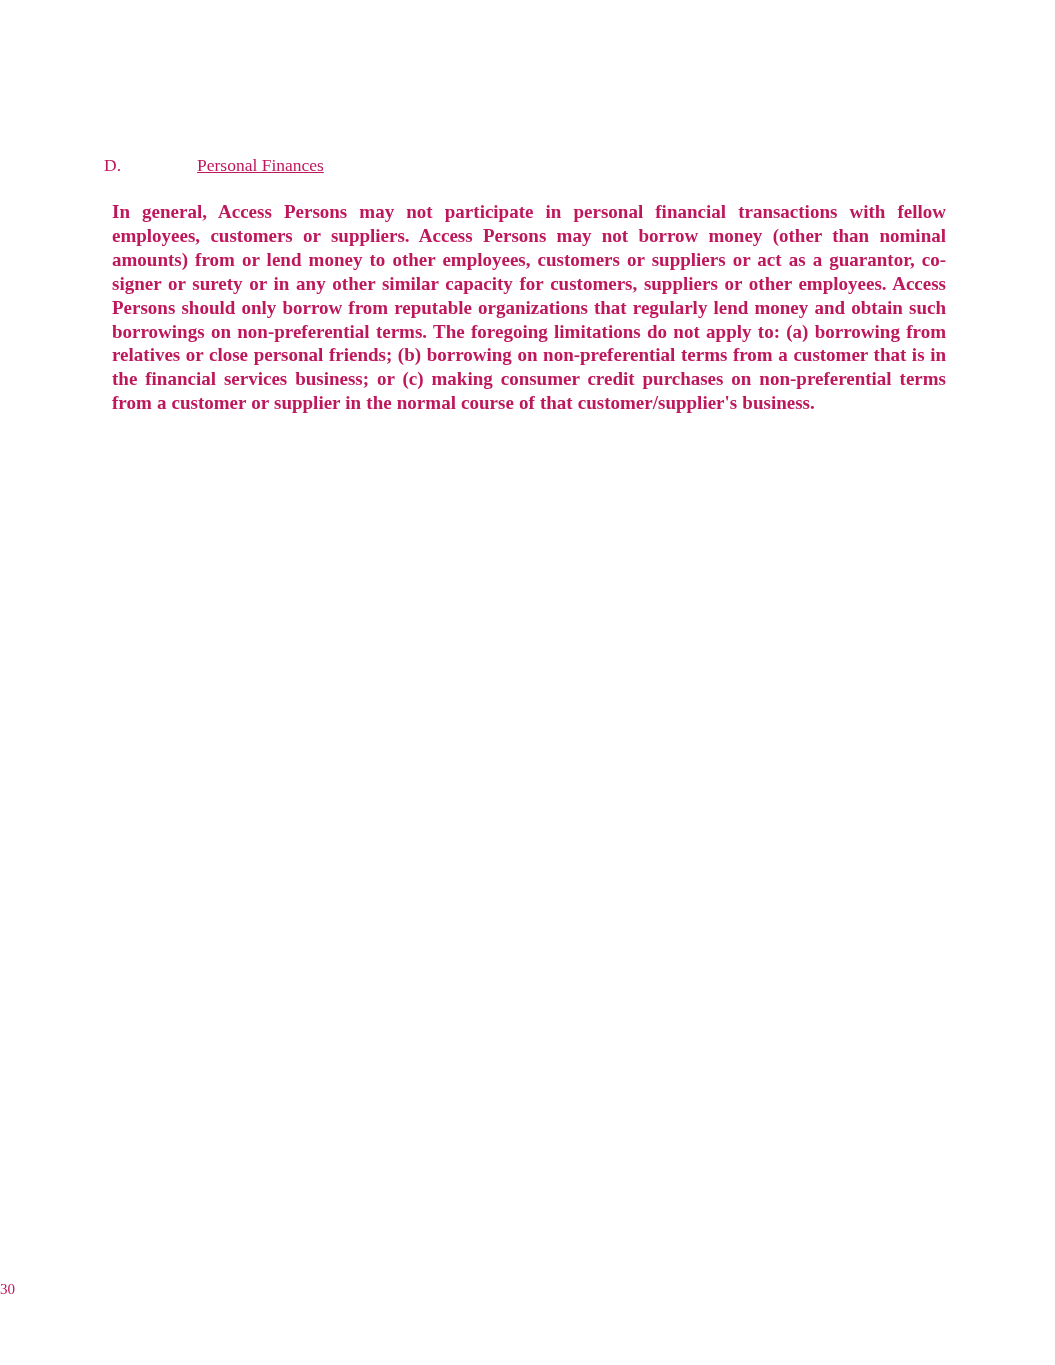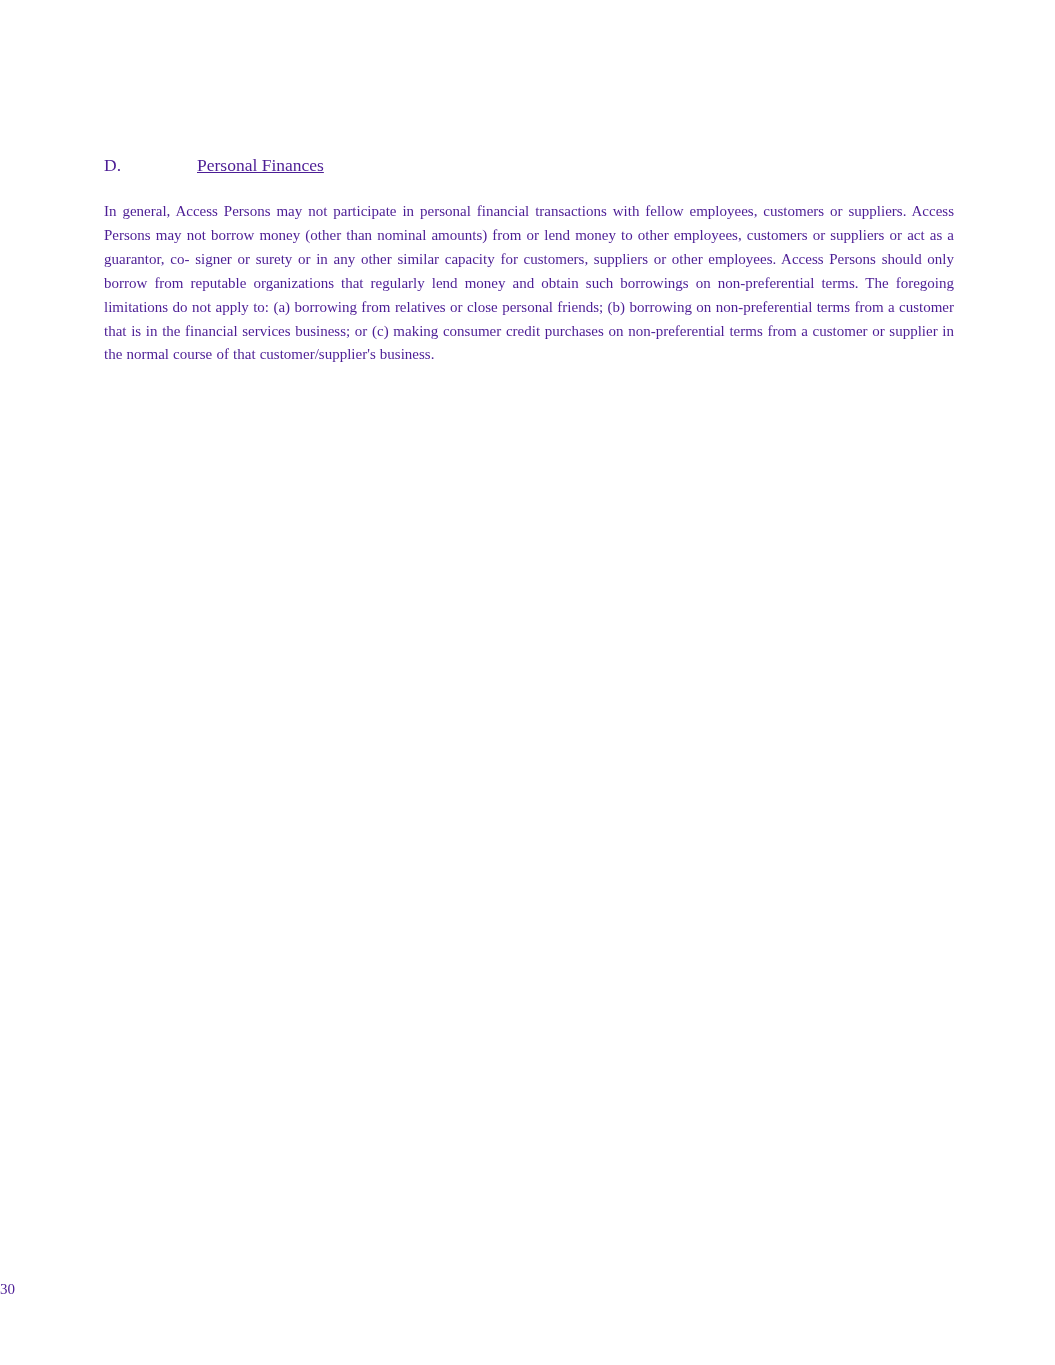--- a/index.html
+++ b/index.html
@@ -6,21 +6,21 @@
     margin: 0;
     padding: 0;
     background: #ffffff;
   }
   .page {
     position: relative;
     width: 1055px;
     height: 1365px;
     background: #ffffff;
     font-family: "Liberation Serif", "DejaVu Serif", serif;
-    color: #4c1d95;
+    color: #be185d;
     overflow: hidden;
   }
   .content {
     position: absolute;
     left: 104px;
     top: 153px;
     width: 850px;
   }
   .heading {
     font-size: 17.5px;
@@ -28,27 +28,28 @@
     white-space: nowrap;
   }
   .heading .label {
     display: inline-block;
     width: 93px;
   }
   .heading .title {
     text-decoration: underline;
   }
   .body-paragraph {
-    margin: 0;
+    margin: 8px;
     margin-top: 23px;
-    font-size: 15px;
+    font-size: 19px;
     line-height: 23.9px;
     text-align: justify;
     text-align-last: left;
     word-spacing: 0.4px;
+    font-weight: bold;
   }
   .page-number {
     position: absolute;
     left: 0;
     right: 0;
     top: 1281px;
     text-align: left;
     font-size: 15px;
   }
 </style>

